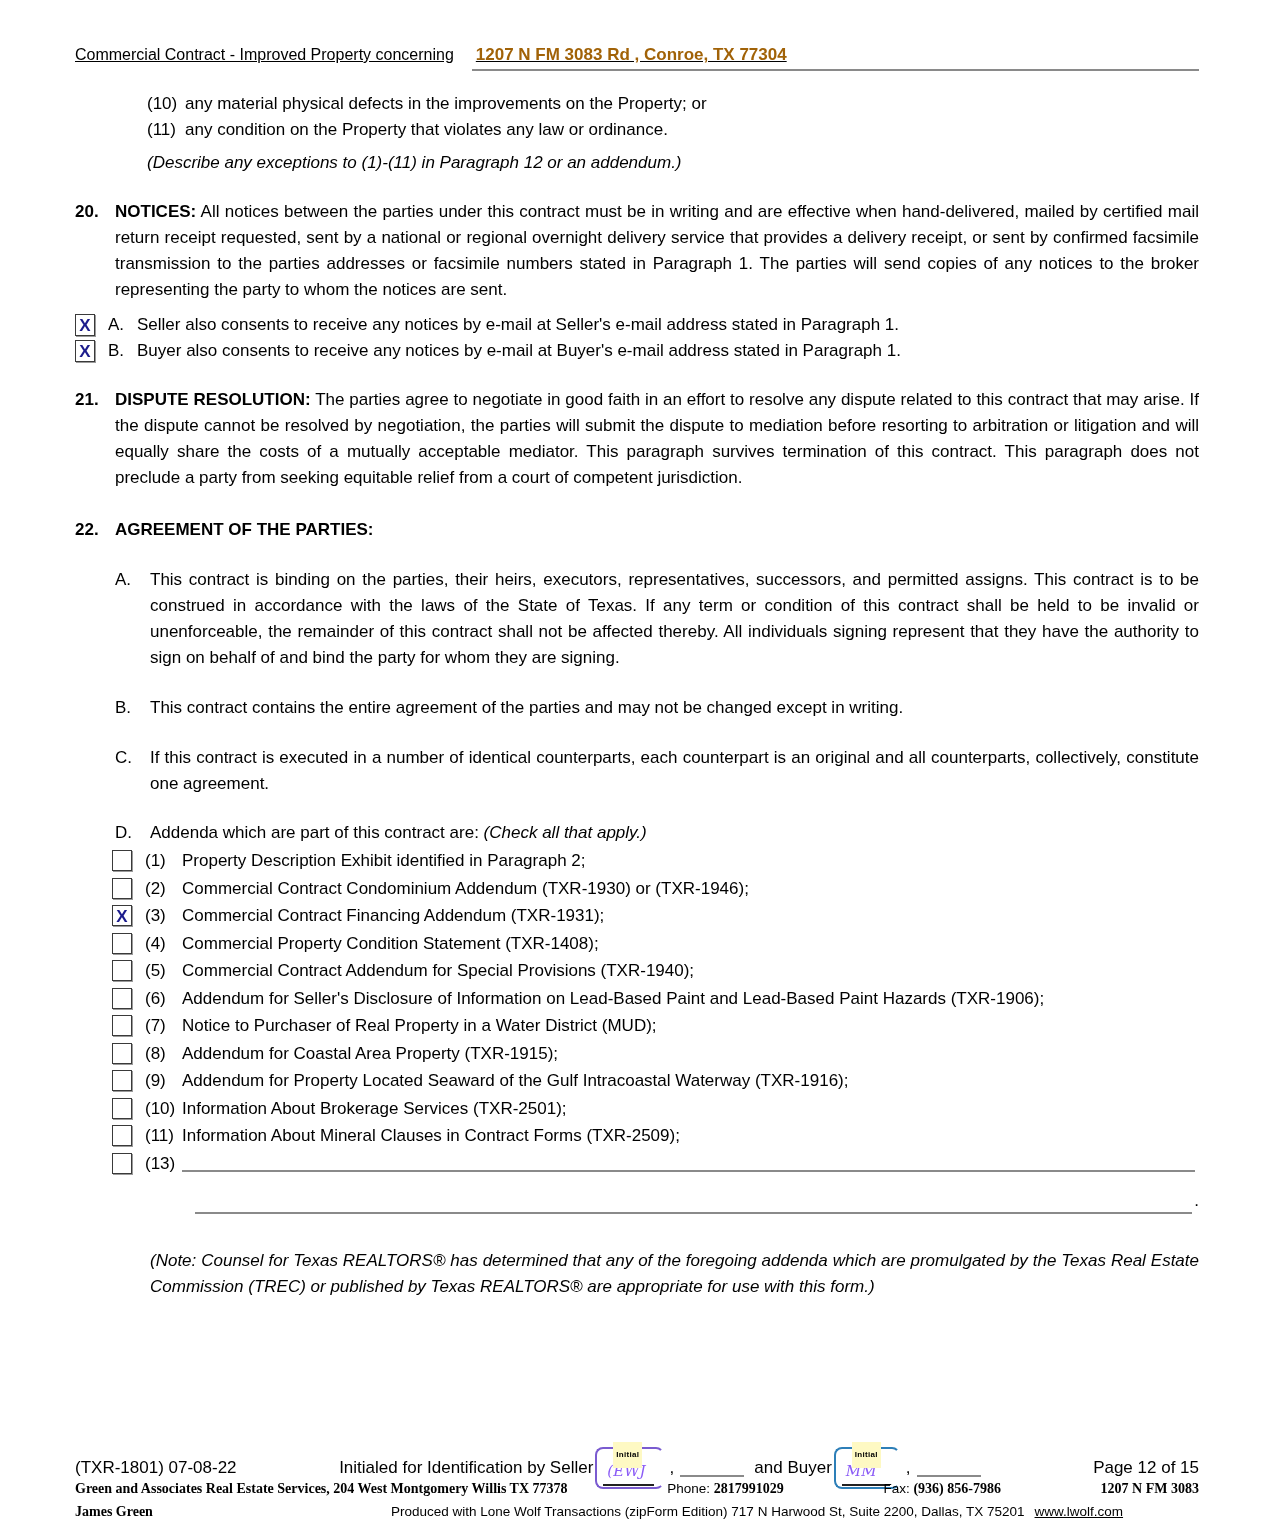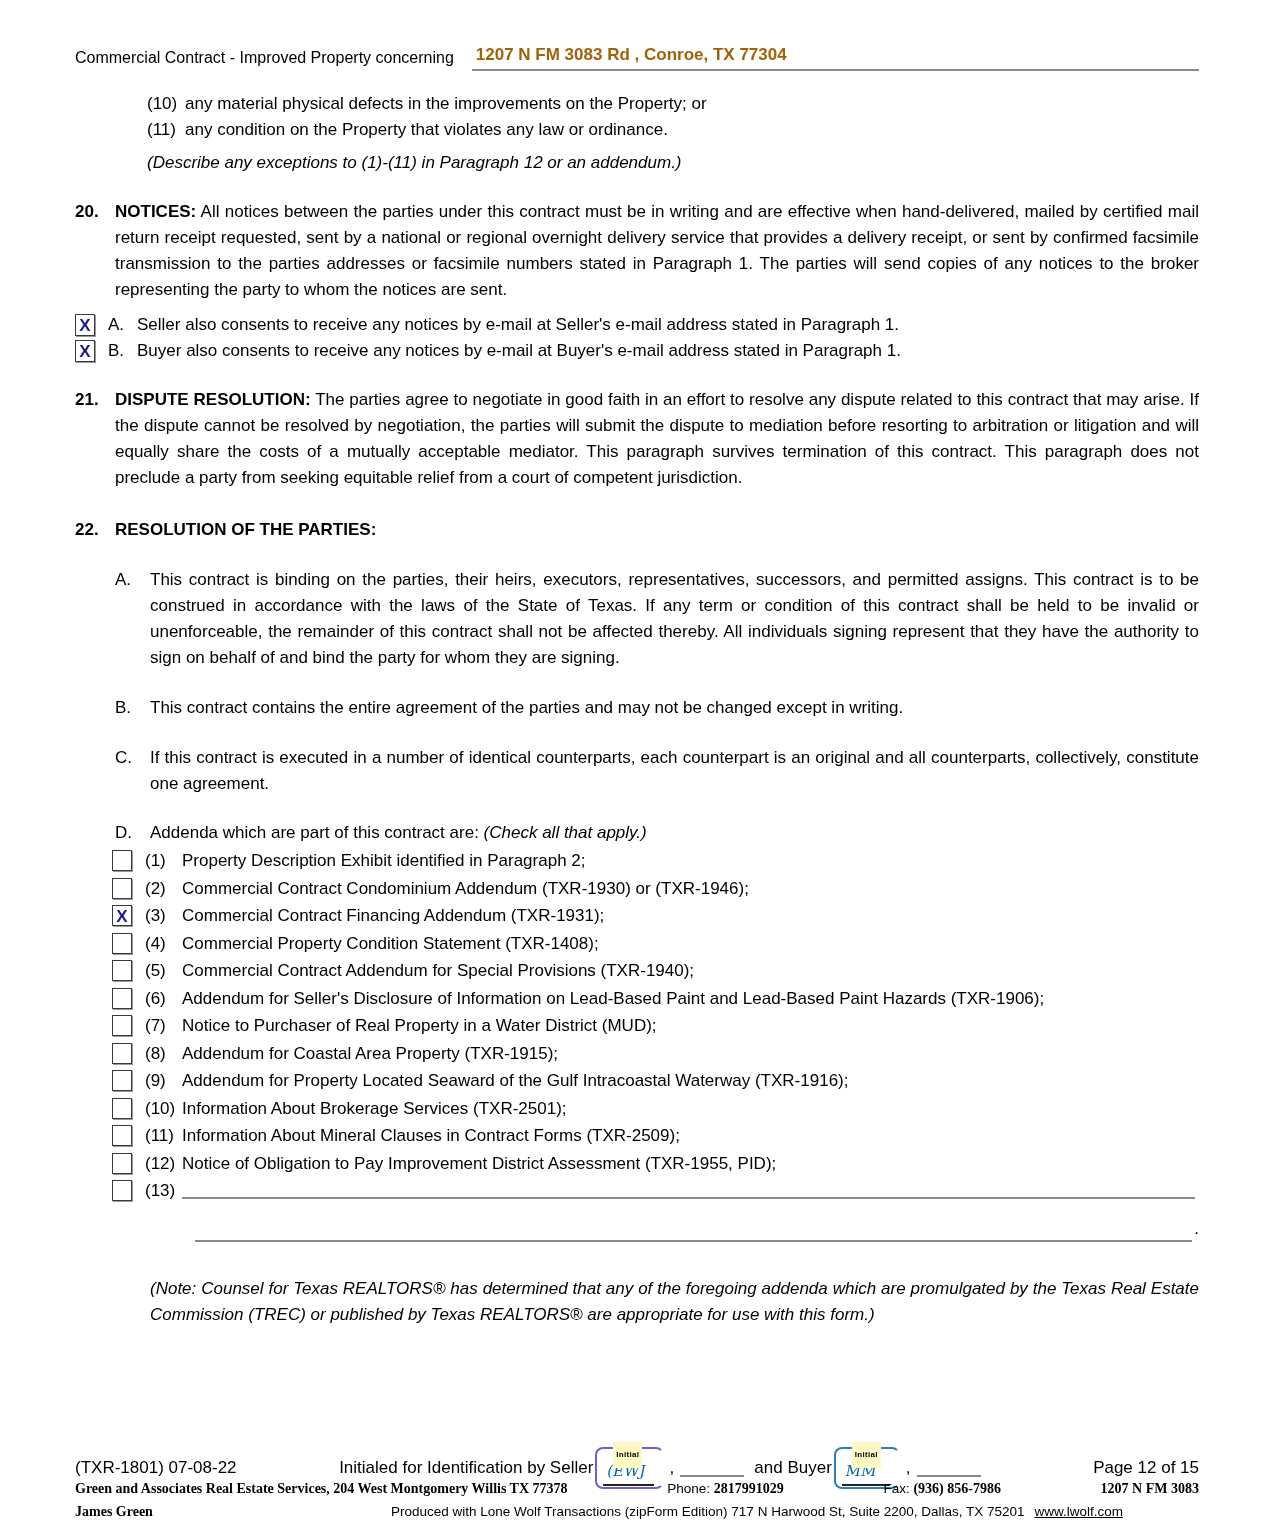--- a/index.html
+++ b/index.html
@@ -8,21 +8,21 @@
     position:relative;
     width:1275px; height:1537px;
     background:#fff;
     font-family:"Liberation Sans", sans-serif;
     font-size:17px; line-height:26px; color:#000;
     overflow:hidden;
   }
   .content { padding:42px 76px 0 75px; }
 
   
-  .hdr { display:flex; align-items:flex-end; }
+  .hdr { display:flex; align-items:flex-start;text-decoration:underline; }
   .hdr-title { font-size:16px; white-space:nowrap; padding-right:18px; }
   .hdr-addr-wrap { flex:1; border-bottom:2px solid #8a8a8a; padding-bottom:1px; }
   .hdr-addr { color:#a16207; font-weight:bold; font-size:17px; padding-left:4px; }
 
   
   .exc { margin-left:72px; margin-top:20px; }
   .exc-row { display:flex; }
   .exc-num { width:38px; flex:none; }
   .describe { margin-left:72px; margin-top:7px; font-style:italic; }
 
@@ -69,21 +69,21 @@
   }
   .f-code { white-space:nowrap; }
   .f-mid { flex:1; display:flex; align-items:center; justify-content:center; white-space:nowrap; }
   .f-page { white-space:nowrap; }
   .itag { position:relative; display:inline-block; margin:0 4px 0 2px;
           padding:9px 8px 1px 6px; border-radius:8px; }
   .itag-seller { border:2px solid #7a5bd0; border-right-color:transparent; }
   .itag-buyer  { border:2px solid #2d7fb8; border-right-color:transparent; }
   .itag-label { position:absolute; top:-7px; left:16px; background:#fef9c3;
                 font-size:8px; font-weight:bold; color:#000; padding:0 3px; letter-spacing:0.3px; }
-  .script { font-family:"DejaVu Serif", serif; font-style:italic; font-size:15px; color:#0369a1;
+  .script { font-family:"DejaVu Serif", serif; font-style:italic; font-size:15px; color:#8b5cf6;
             border-bottom:2px solid #222; padding:0 8px 0 4px; display:inline-block; min-width:48px; }
   .short-blank { display:inline-block; width:64px; border-bottom:2px solid #8a8a8a; height:18px; margin:0 10px 0 6px; }
   .f-comma { margin-left:2px; }
 
   .footer-broker {
     position:absolute; left:75px; right:76px; bottom:14px;
     font-size:13.5px; line-height:23px;
   }
   .fb-row1 { display:flex; justify-content:space-between; align-items:flex-start; }
   .serifb { font-family:"Liberation Serif", serif; font-weight:bold; font-size:14px; }
@@ -136,21 +136,21 @@
     </div>
 
     <div class="sec">
       <div class="sec-num">21.</div>
       <div class="sec-body"><span class="sec-title">DISPUTE RESOLUTION:</span> <span>The parties agree to negotiate in good faith in an effort to resolve any dispute related to this contract that may arise. If the dispute cannot be resolved by negotiation, the parties will submit the dispute to mediation before resorting to arbitration or litigation and will equally share the costs of a mutually acceptable mediator. This paragraph survives termination of this contract.  This paragraph does not preclude a party from seeking equitable relief from a court of competent jurisdiction.</span>
       </div>
     </div>
 
     <div class="sec" style="margin-top:26px;">
       <div class="sec-num">22.</div>
-      <div class="sec-body"><span class="sec-title">RESOLUTION OF THE PARTIES:</span></div>
+      <div class="sec-body"><span class="sec-title">AGREEMENT OF THE PARTIES:</span></div>
     </div>
 
     <div class="item">
       <div class="item-letter">A.</div>
       <div class="item-body">This contract is binding on the parties, their heirs, executors, representatives, successors, and permitted assigns.  This contract is to be construed in accordance with the laws of the State of Texas. If any term or condition of this contract shall be held to be invalid or unenforceable, the remainder of this contract shall not be affected thereby.  All individuals signing represent that they have the authority to sign on behalf of and bind the party for whom they are signing.</div>
     </div>
     <div class="item">
       <div class="item-letter">B.</div>
       <div class="item-body">This contract contains the entire agreement of the parties and may not be changed except in writing.</div>
     </div>
@@ -212,25 +212,20 @@
     </div>
     <div class="add-row">
       <div class="cb"></div>
       <div class="add-num">(10)</div>
       <div class="add-text">Information About Brokerage Services (TXR-2501);</div>
     </div>
     <div class="add-row">
       <div class="cb"></div>
       <div class="add-num">(11)</div>
       <div class="add-text">Information About Mineral Clauses in Contract Forms (TXR-2509);</div>
-    </div>
-    <div class="add-row">
-      <div class="cb"></div>
-      <div class="add-num">(12)</div>
-      <div class="add-text">Notice of Obligation to Pay Improvement District Assessment (TXR-1955, PID);</div>
     </div>
     <div class="add-row">
       <div class="cb"></div>
       <div class="add-num">(13)</div>
       <div class="blankline"></div>
     </div>
     <div class="extra-line">
       <div class="blankline"></div>
       <span>.</span>
     </div>

